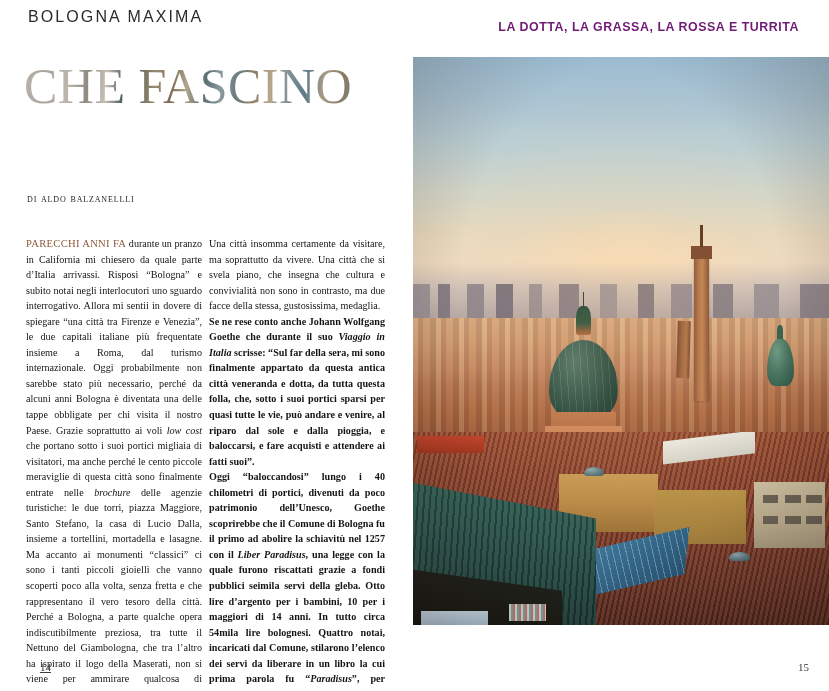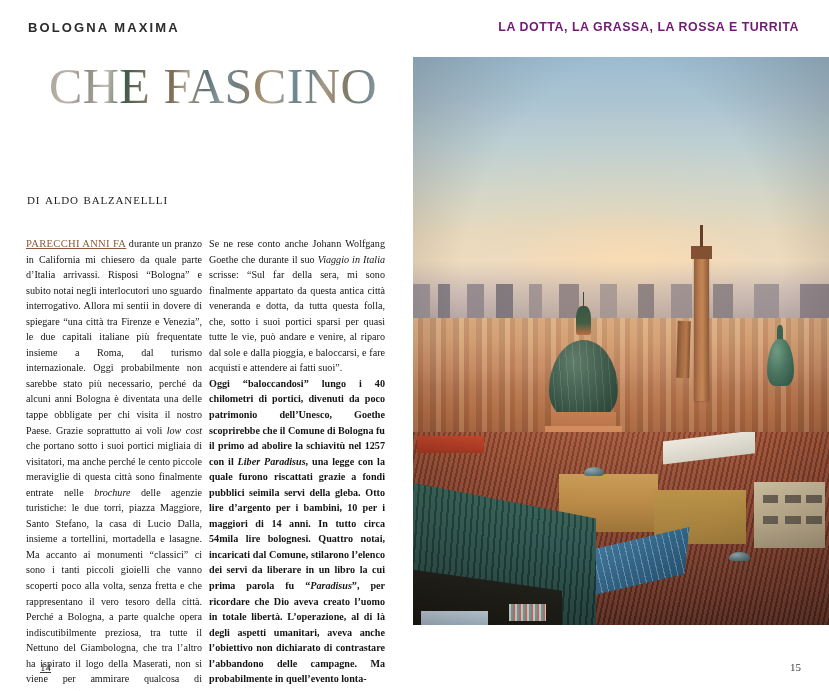--- a/index.html
+++ b/index.html
@@ -18,26 +18,26 @@
   .spread {
     position: absolute;
     inset: 0;
     background: #ffffff;
   }
 
   
   .runhead-left {
     position: absolute;
     left: 28px;
-    top: 20px;
+    top: 8px;
     font-family: "Liberation Sans", sans-serif;
-    font-size: 13px;
+    font-size: 16px;
     letter-spacing: 2.1px;
     color: #2b2b2b;
-    font-weight: 700;
+    font-weight: 400;
     white-space: nowrap;
   }
   .runhead-right {
     position: absolute;
     right: 30px;
     top: 20px;
     font-family: "Liberation Sans", sans-serif;
     font-size: 12.4px;
     letter-spacing: 0.55px;
     color: #701a75;
@@ -61,21 +61,21 @@
     line-height: 0.98;
     letter-spacing: 0.5px;
     white-space: nowrap;
     margin: 0;
     -webkit-background-clip: text;
     background-clip: text;
     color: transparent;
     -webkit-text-fill-color: transparent;
   }
   .headline-line.l1 {
-    text-align: center;
+    text-align: left;
     font-size: 50px;
     background-image:
       linear-gradient(95deg,
         #b9b3ac 0%, #a9a39b 6%, #bdb6ad 12%,
         #8f8a82 17%, #c6c0b6 22%,
         #3f5a4e 27%, #6d6f5c 31%, #9a8c72 35%,
         #7d6b53 39%, #b0a48c 43%,
         #5d6f72 48%, #8a9aa0 52%, #6e7d80 56%,
         #93826a 61%, #b6a68b 65%,
         #7e9097 70%, #5f7b86 74%,
@@ -98,21 +98,21 @@
         #49616a 70%, #7d9199 74%,
         #a6957c 78%, #7b6a52 82%,
         #5a7078 86%, #93a2a7 90%,
         #8a7a62 94%, #6b5f4c 100%);
   }
   .byline {
     position: absolute;
     left: 27px;
     top: 191px;
     font-family: "Liberation Serif", serif;
-    font-size: 15px;
+    font-size: 12px;
     letter-spacing: 0.85px;
     color: #1d1d1d;
     font-variant: small-caps;
     text-transform: lowercase;
     white-space: nowrap;
   }
 
   
   .col {
     position: absolute;
@@ -129,21 +129,20 @@
   .col.c1 { left: 26px; }
   .col.c2 { left: 209px; }
   .col p { margin: 0 0 0 0; }
   .col p + p { text-indent: 0; font-weight: bold; }
   .dropcaps {
     font-variant: small-caps;
     text-transform: uppercase;
     font-size: 10.6px;
     letter-spacing: 0.3px;
     color: #8b5a3c;
-    text-decoration: underline;
   }
   .ital { font-style: italic; }
 
   
   .photo-frame {
     position: absolute;
     left: 413px;
     top: 57px;
     width: 416px;
     height: 568px;
@@ -512,41 +511,42 @@
 
   
   .folio {
     position: absolute;
     bottom: 18px;
     font-family: "Liberation Serif", serif;
     font-size: 11px;
     color: #3a3a3a;
   }
   .folio.left  { left: 40px; text-decoration: underline; }
-  .folio.right { right: 28px; }
+  .folio.right { right: 20px; }
 </style>
 </head>
 <body>
 
 <div class="spread">
 
   <div class="runhead-left">BOLOGNA MAXIMA</div>
   <div class="runhead-right">LA DOTTA, LA GRASSA, LA ROSSA E TURRITA</div>
 
   <div class="headline">
     <div class="headline-line l1">CHE FASCINO</div>
   </div>
 
   <div class="byline">di Aldo Balzanellli</div>
 
   <div class="col c1">
     <p><span class="dropcaps">PARECCHI ANNI FA</span><span> durante un pranzo in California mi chiesero da quale parte d’Italia arrivassi. Risposi “Bologna” e subito notai negli interlocutori uno sguardo interrogativo. Allora mi sentii in dovere di spiegare “una città tra Firenze e Venezia”, le due capitali italiane più frequentate insieme a Roma, dal turismo internazionale. Oggi probabilmente non sarebbe stato più necessario, perché da alcuni anni Bologna è diventata una delle tappe obbligate per chi visita il nostro Paese. Grazie soprattutto ai voli </span><span class="ital">low cost</span><span> che portano sotto i suoi portici migliaia di visitatori, ma anche perché le cento piccole meraviglie di questa città sono finalmente entrate nelle </span><span class="ital">brochure</span><span> delle agenzie turistiche: le due torri, piazza Maggiore, Santo Stefano, la casa di Lucio Dalla, insieme a tortellini, mortadella e lasagne. Ma accanto ai monumenti “classici” ci sono i tanti piccoli gioielli che vanno scoperti poco alla volta, senza fretta e che rappresentano il vero tesoro della città. Perché a Bologna, a parte qualche opera indiscutibilmente preziosa, tra tutte il Nettuno del Giambologna, che tra l’altro ha ispirato il logo della Maserati, non si viene per ammirare qualcosa di imperdibile (il Colosseo a Roma, il David a Firenze…) ma piuttosto per assaporare il clima della città, girovagando per le stradine medioevali del centro storico “dove non si perde neanche un bambino”.</span></p>
   </div>
 
   <div class="col c2">
+    <p><span>Una città insomma certamente da visitare, ma soprattutto da vivere. Una città che si svela piano, che insegna che cultura e convivialità non sono in contrasto, ma due facce della stessa, gustosissima, medaglia.</span></p>
     <p><span>Se ne rese conto anche Johann Wolfgang Goethe che durante il suo </span><span class="ital">Viaggio in Italia</span><span> scrisse: “Sul far della sera, mi sono finalmente appartato da questa antica città veneranda e dotta, da tutta questa folla, che, sotto i suoi portici sparsi per quasi tutte le vie, può andare e venire, al riparo dal sole e dalla pioggia, e baloccarsi, e fare acquisti e attendere ai fatti suoi”.</span></p>
     <p><span>Oggi “baloccandosi” lungo i 40 chilometri di portici, divenuti da poco patrimonio dell’Unesco, Goethe scoprirebbe che il Comune di Bologna fu il primo ad abolire la schiavitù nel 1257 con il </span><span class="ital">Liber Paradisus</span><span>, una legge con la quale furono riscattati grazie a fondi pubblici seimila servi della gleba. Otto lire d’argento per i bambini, 10 per i maggiori di 14 anni. In tutto circa 54mila lire bolognesi. Quattro notai, incaricati dal Comune, stilarono l’elenco dei servi da liberare in un libro la cui prima parola fu “</span><span class="ital">Paradisus</span><span>”, per ricordare che Dio aveva creato l’uomo in totale libertà. L’operazione, al di là degli aspetti umanitari, aveva anche l’obiettivo non dichiarato di contrastare l’abbandono delle campagne. Ma probabilmente in quell’evento lonta-</span></p>
   </div>
 
   <div class="photo-frame">
     <div class="photo">
 
       <div class="sky"></div>
       <div class="sky-glow"></div>
       <div class="haze"></div>

